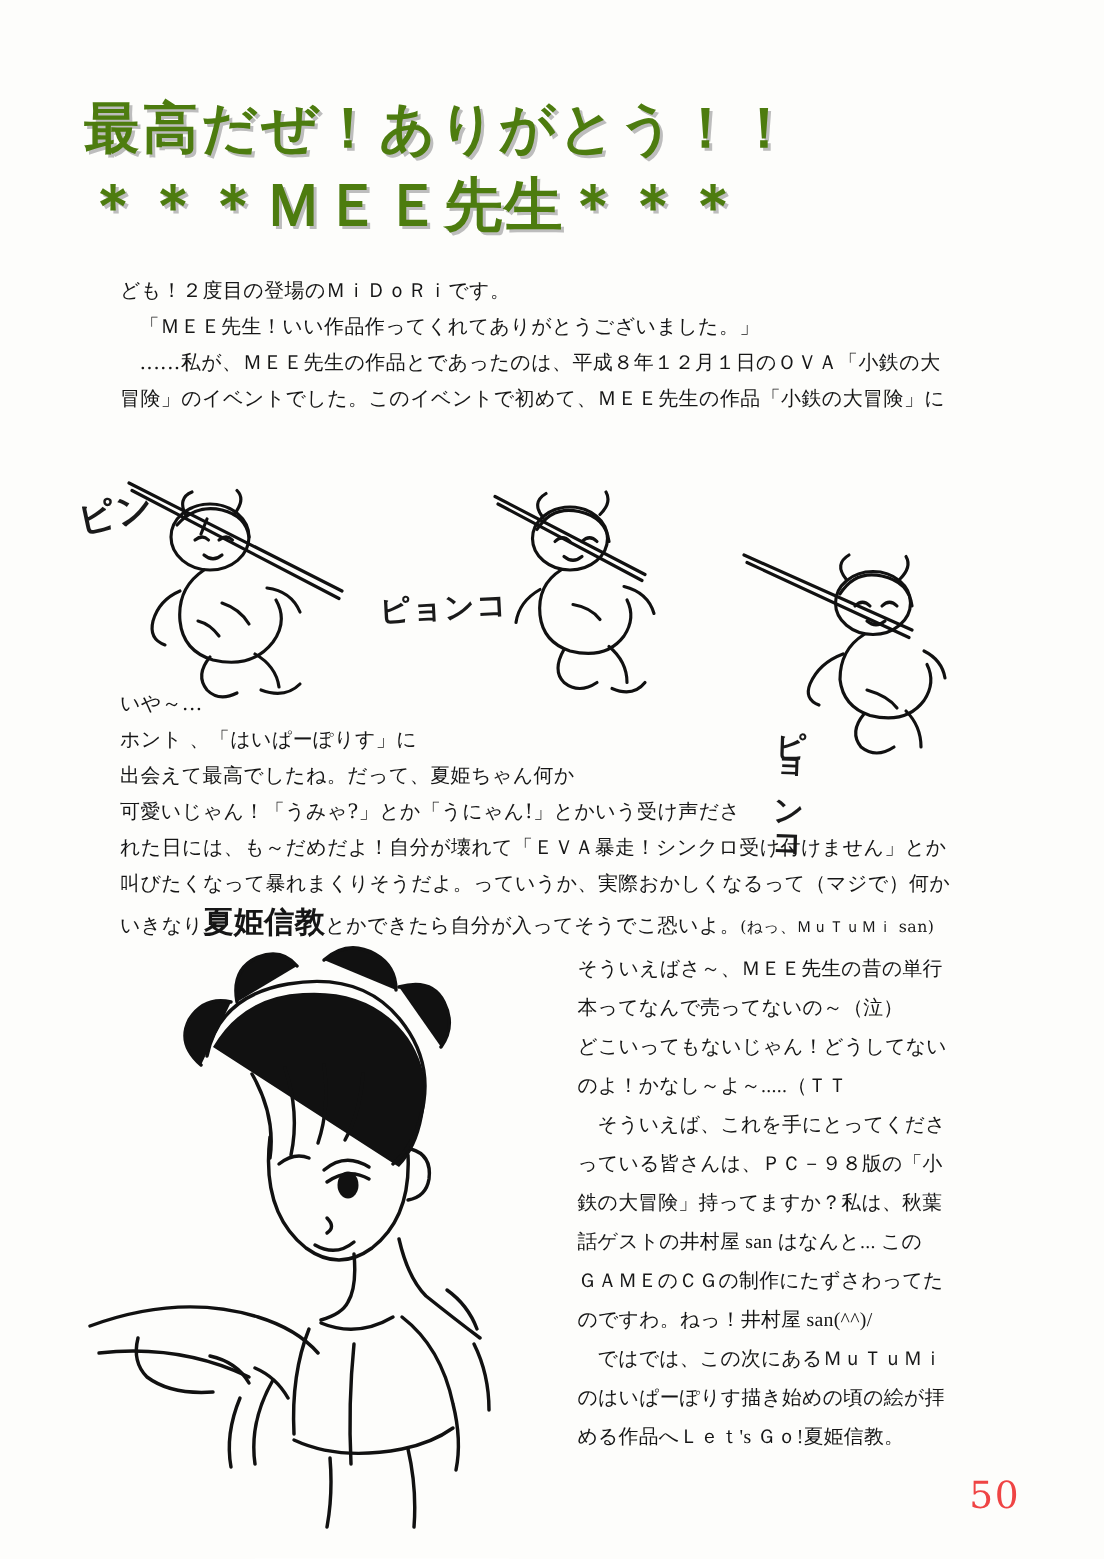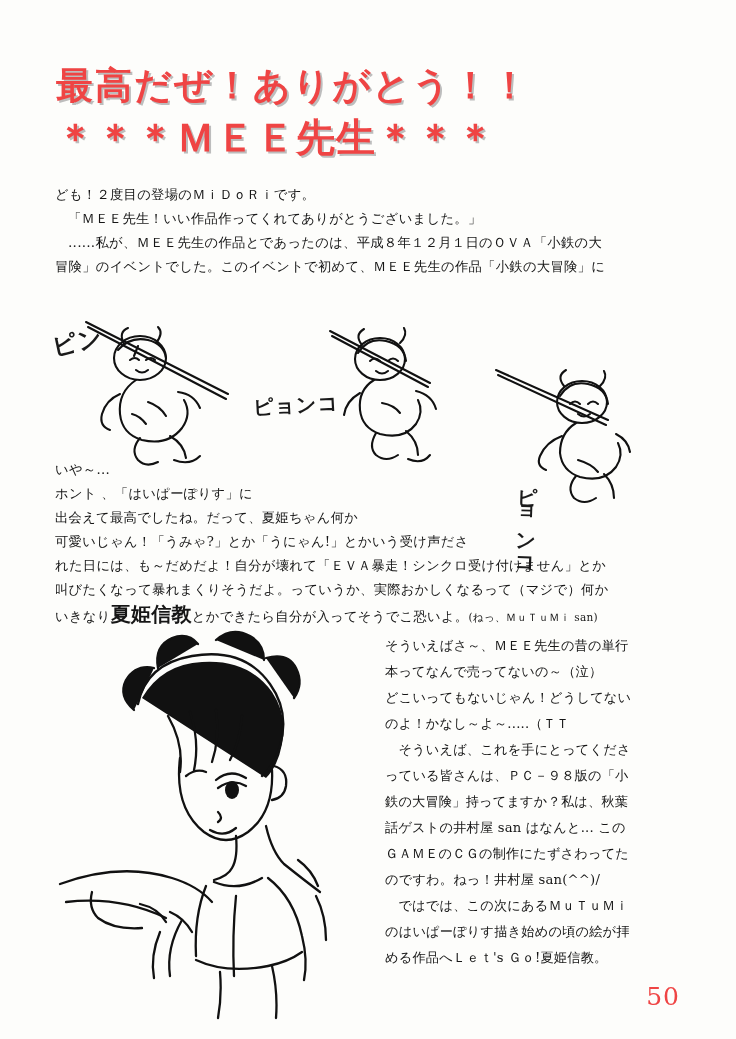--- a/index.html
+++ b/index.html
@@ -24,21 +24,21 @@
   
   .title-block {
     position: absolute;
     left: 56px;
     top: 62px;
     width: 620px;
   }
   .title-line1, .title-line2 {
     font-family: "DejaVu Serif", serif;
     font-weight: bold;
-    color: #ef4444;
+    color: #4d7c0f;
     letter-spacing: 2px;
     white-space: nowrap;
     text-shadow: 2px 2px 0 #bdbdbd;
   }
   .title-line1 {
     font-size: 37px;
     line-height: 46px;
   }
   .title-line2 {
     font-size: 39px;
@@ -48,20 +48,21 @@
   }
 
   
   .body-text {
     position: absolute;
     font-family: "DejaVu Serif", serif;
     font-size: 13.3px;
     line-height: 24px;
     color: #161616;
     letter-spacing: 0.3px;
+    margin-left: 25px;
   }
   .para-top {
     left: 55px;
     top: 183px;
     width: 625px;
   }
   .para-top p { margin: 0; }
   .para-top p.indent { text-indent: 13px; }
 
   .para-mid {
@@ -84,21 +85,21 @@
     position: absolute;
     left: 385px;
     top: 633px;
     width: 290px;
     font-family: "DejaVu Serif", serif;
     font-size: 13.2px;
     line-height: 26px;
     letter-spacing: 0.2px;
     color: #161616;
   }
-  .right-col p { margin: 0; }
+  .right-col p { margin: 0; font-family: Liberation Serif, serif; }
 
   
   .page-number {
     position: absolute;
     right: 56px;
     bottom: 28px;
     font-family: "DejaVu Serif", serif;
     font-size: 25px;
     color: #ef4444;
     letter-spacing: 1px;

